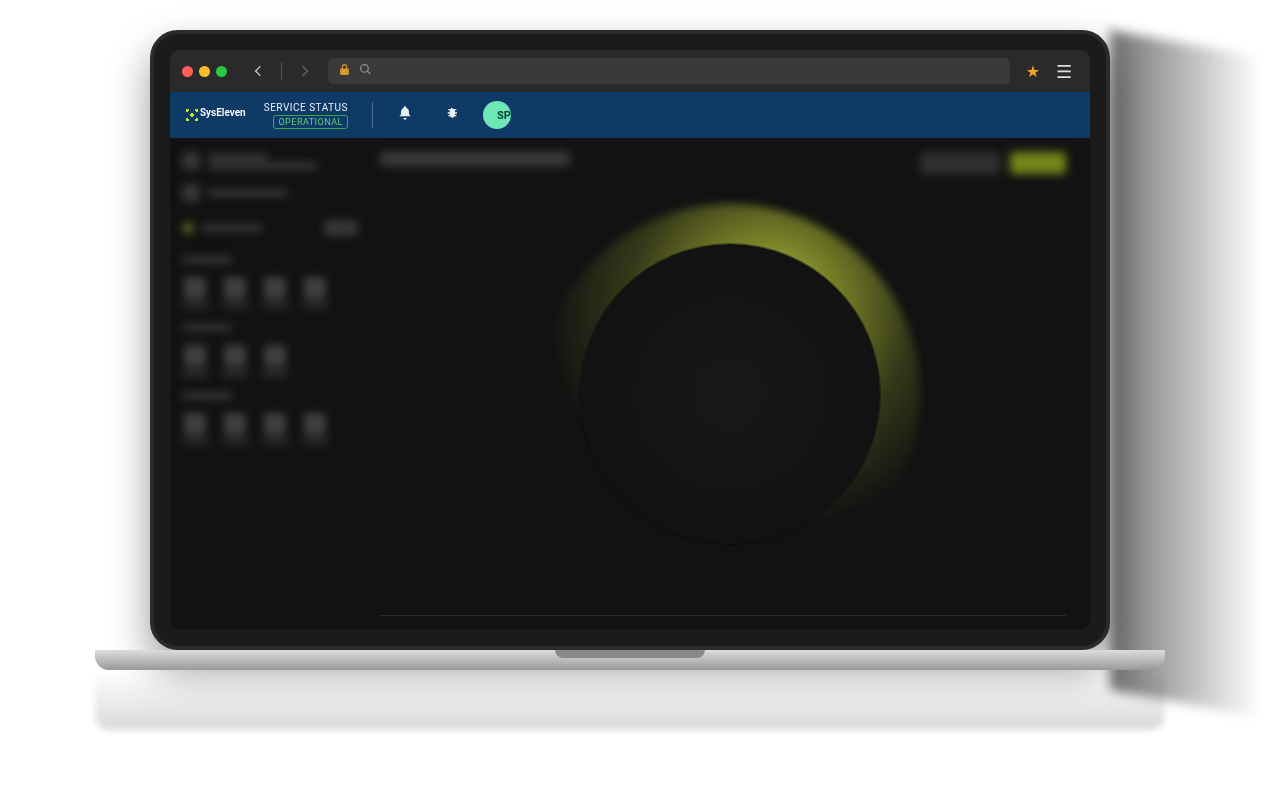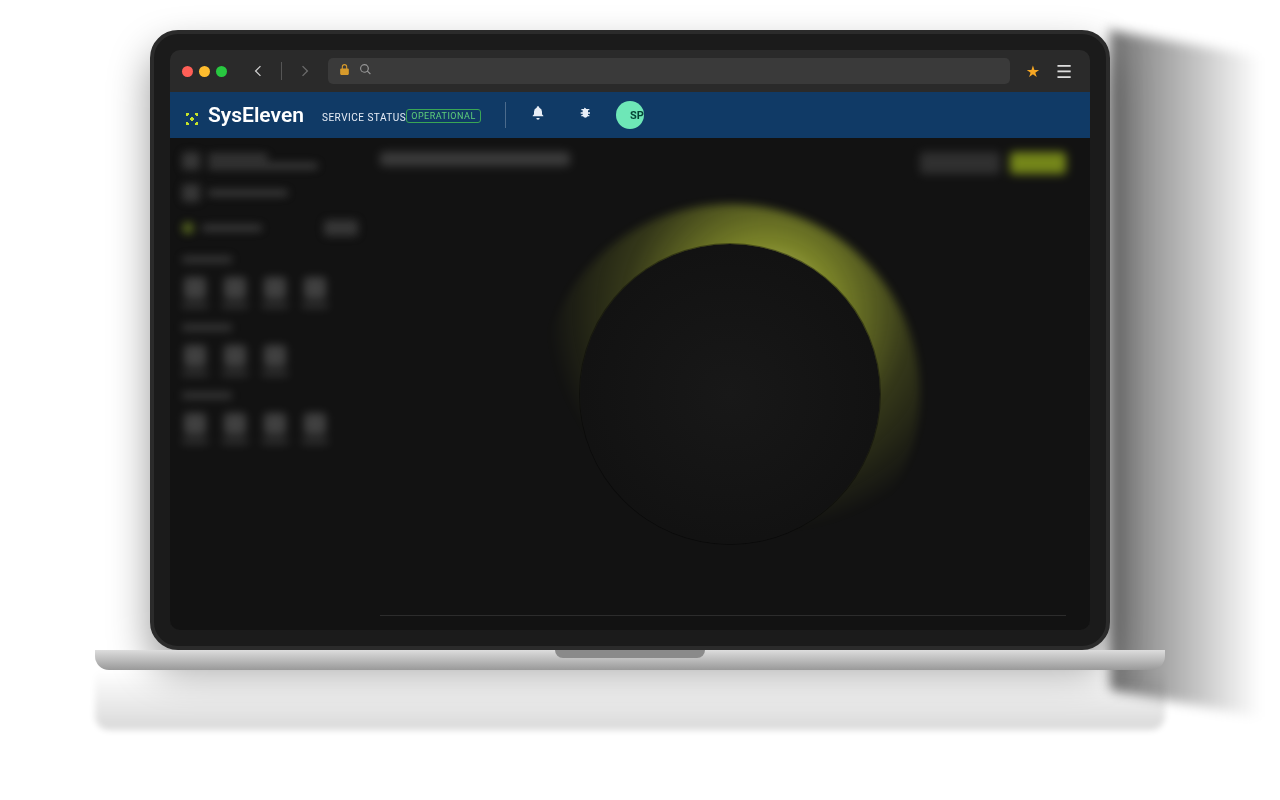--- a/index.html
+++ b/index.html
@@ -111,34 +111,34 @@
   .app-header {
     height: 46px;
     background: #103a66;
     display: flex;
     align-items: center;
     padding: 0 14px;
     color: #fff;
     gap: 18px;
     flex: 0 0 auto;
   }
-  .brand { display:flex; align-items:flex-end; gap:8px; font-weight:600; font-size:21px; }
+  .brand { display:flex; align-items:flex-start; font-weight:600; font-size:10px; }
   .brand-mark {
     width:16px; height:16px;
     background:
       radial-gradient(circle at 50% 50%, #c6e32b 2px, transparent 2px),
       radial-gradient(circle at 20% 20%, #c6e32b 1.5px, transparent 1.5px),
       radial-gradient(circle at 80% 20%, #c6e32b 1.5px, transparent 1.5px),
       radial-gradient(circle at 20% 80%, #c6e32b 1.5px, transparent 1.5px),
       radial-gradient(circle at 80% 80%, #c6e32b 1.5px, transparent 1.5px);
   }
   .header-center { flex:1; display:flex; justify-content:flex-start; padding-left:140px;}
   .dash-link { display:flex; align-items:center; gap:6px; font-size:11px; letter-spacing:.5px; color:#e8eef7; cursor:pointer;}
   .grid-icon-svg { width:12px; height:12px; fill:#e8eef7; }
-  .status-block { display:flex; flex-direction:row; align-items:flex-end; margin-right:6px; }
+  .status-block { display:flex; flex-direction:column; align-items:flex-end; margin-right:6px; }
   .status-title { font-size:10px; letter-spacing:.5px; color:#e8eef7; }
   .status-pill {
     margin-top:2px;
     border:1px solid #3aa655;
     color:#5fd07a;
     font-size:9px;
     padding:1px 4px;
     border-radius:3px;
     letter-spacing:.5px;
   }

